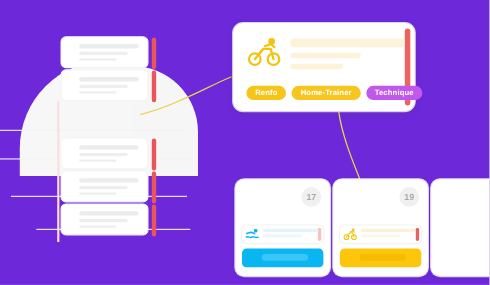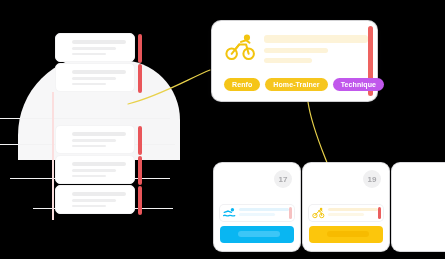--- a/index.html
+++ b/index.html
@@ -13,21 +13,21 @@
     position: relative;
     overflow: hidden;
     font-family: "Liberation Sans", sans-serif;
   }
 
   #stage {
     position: absolute;
     inset: 0;
     width: 445px;
     height: 259px;
-    background: #000000;
+    background: #6d28d9;
   }
 
   
   .bg-arch {
     position: absolute;
     left: 18px;
     top: 55px;
     width: 160px;
     height: 105px;
     background: #f7f7f8;

